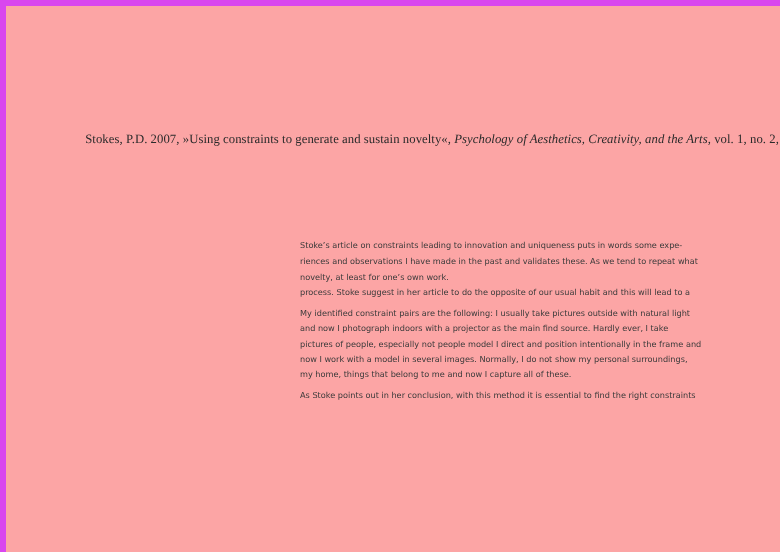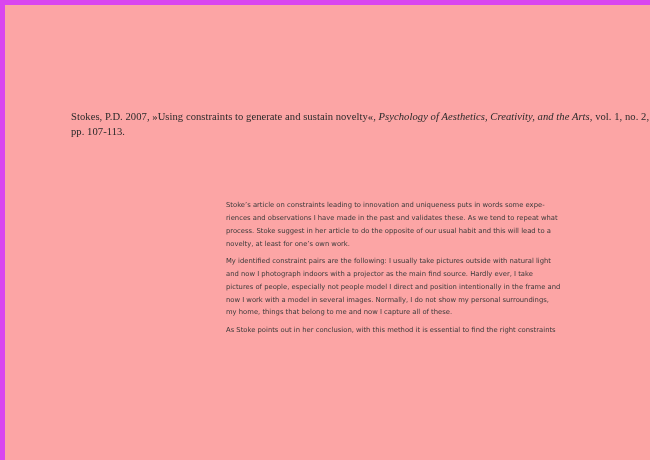--- a/index.html
+++ b/index.html
@@ -37,21 +37,21 @@
     }
     .citation .line {
       display: block;
       white-space: nowrap;
     }
     .citation em {
       font-style: italic;
     }
     .body-text {
       position: absolute;
-      left: 221px;
+      left: 245px;
       top: 194px;
       width: 385px;
       font-family: "DejaVu Sans", "Liberation Sans", sans-serif;
       font-size: 6.8px;
       line-height: 12.9px;
       color: #3a3a3a;
     }
     .para {
       margin: 0 0 4.2px 0;
     }
@@ -60,29 +60,28 @@
       white-space: nowrap;
     }
   </style>
 </head>
 <body>
 
 <div class="page">
 
   <p class="citation">
     <span class="line"><span>Stokes, P.D. 2007, »Using constraints to generate and sustain novelty«, </span><em>Psychology of Aesthetics, Creativity, and the Arts</em><span>, vol. 1, no. 2,</span></span>
-    <span class="line">pp. 107-113.</span>
   </p>
 
   <div class="body-text">
     <p class="para">
       <span class="line">Stoke’s article on constraints leading to innovation and uniqueness puts in words some expe-</span>
       <span class="line">riences and observations I have made in the past and validates these. As we tend to repeat what</span>
+      <span class="line">novelty, at least for one’s own work.</span>
       <span class="line">process. Stoke suggest in her article to do the opposite of our usual habit and this will lead to a</span>
-      <span class="line">novelty, at least for one’s own work.</span>
     </p>
     <p class="para">
       <span class="line">My identified constraint pairs are the following: I usually take pictures outside with natural light</span>
       <span class="line">and now I photograph indoors with a projector as the main find source. Hardly ever, I take</span>
       <span class="line">pictures of people, especially not people model I direct and position intentionally in the frame and</span>
       <span class="line">now I work with a model in several images. Normally, I do not show my personal surroundings,</span>
       <span class="line">my home, things that belong to me and now I capture all of these.</span>
     </p>
     <p class="para">
       <span class="line">As Stoke points out in her conclusion, with this method it is essential to find the right constraints</span>

